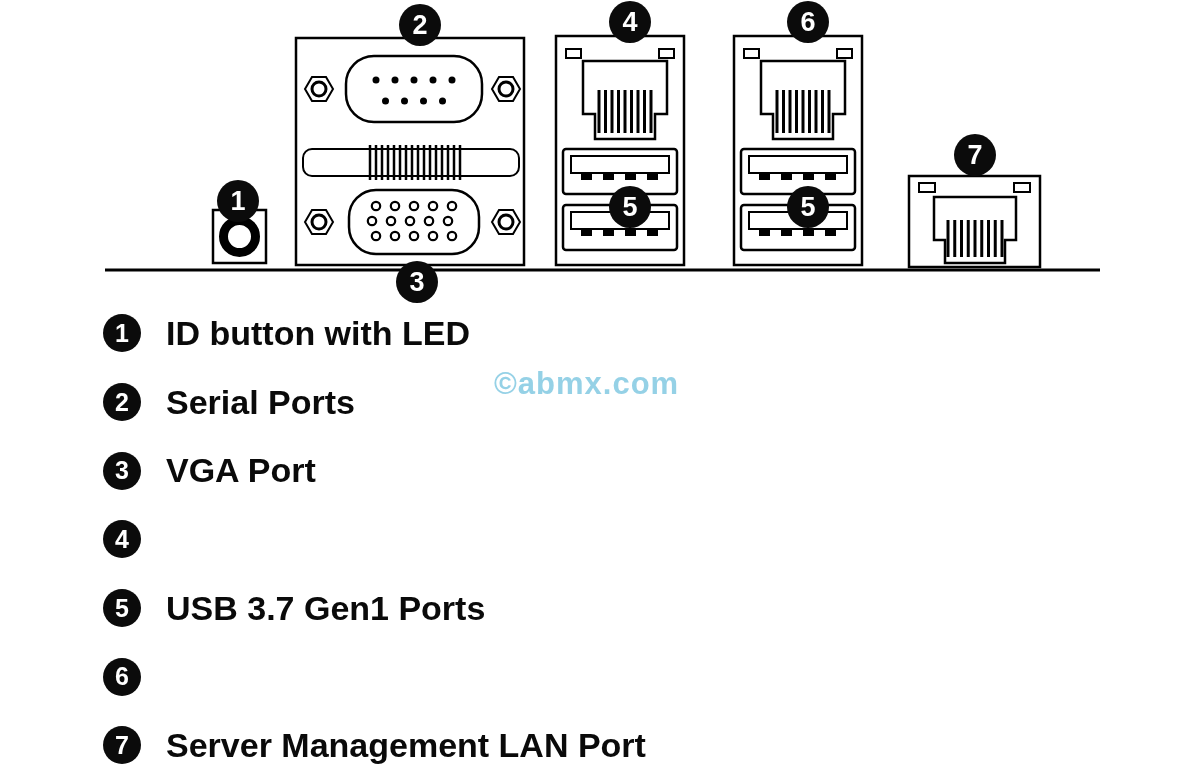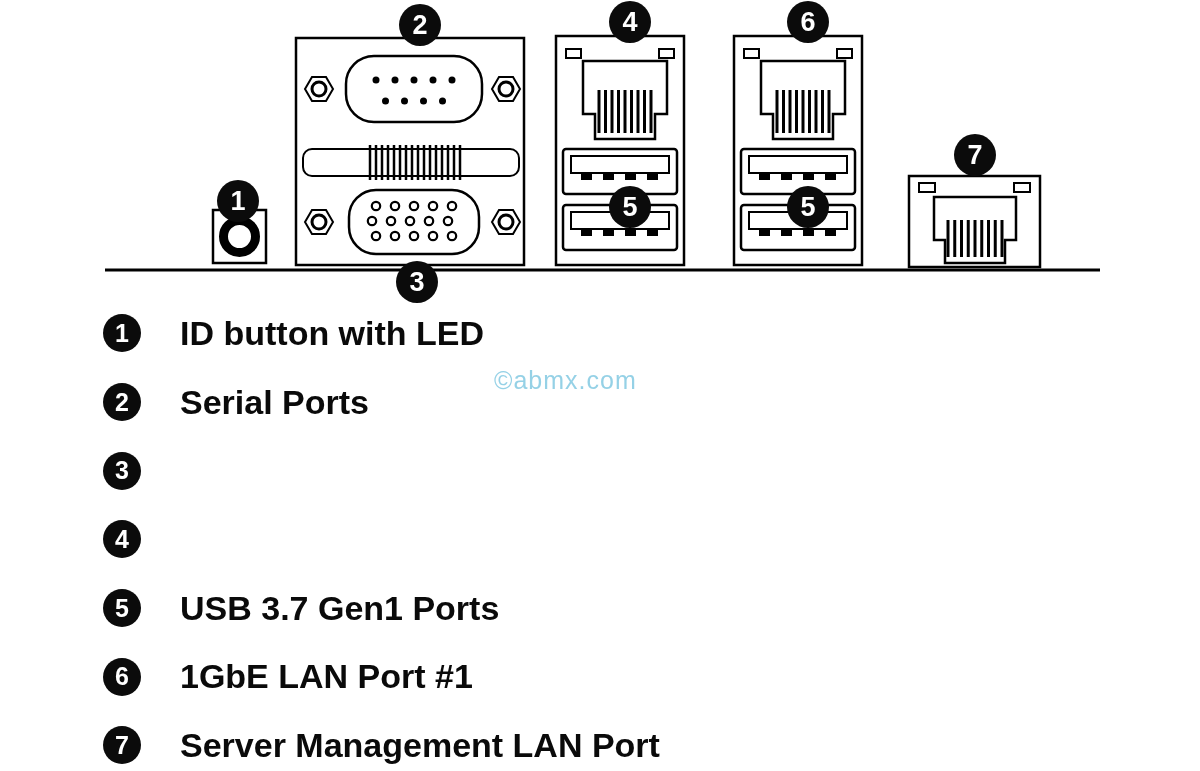--- a/index.html
+++ b/index.html
@@ -13,23 +13,23 @@
     background:#0b0b0b; color:#ffffff; display:flex; align-items:center; justify-content:center;
     font-size:27px; font-weight:bold; line-height:1;
   }
   .legend { position:absolute; left:103px; top:299px; }
   .legend-row { display:flex; align-items:center; height:68.7px; }
   .bullet {
     flex:0 0 38px; width:38px; height:38px; border-radius:50%;
     background:#0b0b0b; color:#fff; display:flex; align-items:center; justify-content:center;
     font-size:25px; font-weight:bold; line-height:1;
   }
-  .label { margin-left:39px; font-size:34px; font-weight:bold; color:#0a0a0a; white-space:nowrap; }
+  .label { margin-left:25px; font-size:34px; font-weight:bold; color:#0a0a0a; white-space:nowrap; }
   .watermark {
-    position:absolute; left:494px; top:366px; font-size:25px; font-weight:normal;
+    position:absolute; left:494px; top:366px; font-size:31px; font-weight:bold;
     color:rgba(122,198,224,0.80); letter-spacing:1px;
   }
 </style>
 </head>
 <body>
 
 <div class="page">
 
   <div class="diagram">
     <svg width="1200" height="300" viewBox="0 0 1200 300">
@@ -202,31 +202,31 @@
     <div class="legend-row">
       <span class="bullet">1</span>
       <span class="label">ID button with LED</span>
     </div>
     <div class="legend-row">
       <span class="bullet">2</span>
       <span class="label">Serial Ports</span>
     </div>
     <div class="legend-row">
       <span class="bullet">3</span>
+      <span class="label">VGA Port</span>
     </div>
     <div class="legend-row">
       <span class="bullet">4</span>
     </div>
     <div class="legend-row">
       <span class="bullet">5</span>
       <span class="label">USB 3.7 Gen1 Ports</span>
     </div>
     <div class="legend-row">
       <span class="bullet">6</span>
-      <span class="label">1GbE LAN Port #1</span>
     </div>
     <div class="legend-row">
       <span class="bullet">7</span>
       <span class="label">Server Management LAN Port</span>
     </div>
   </div>
 
   <div class="watermark">©abmx.com</div>
 </div>
 

